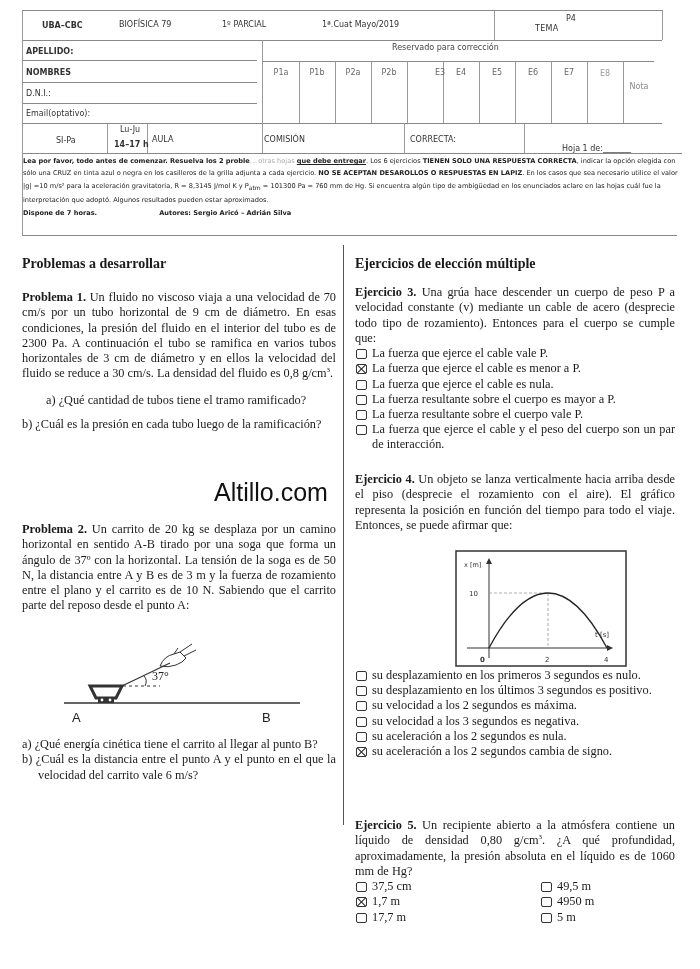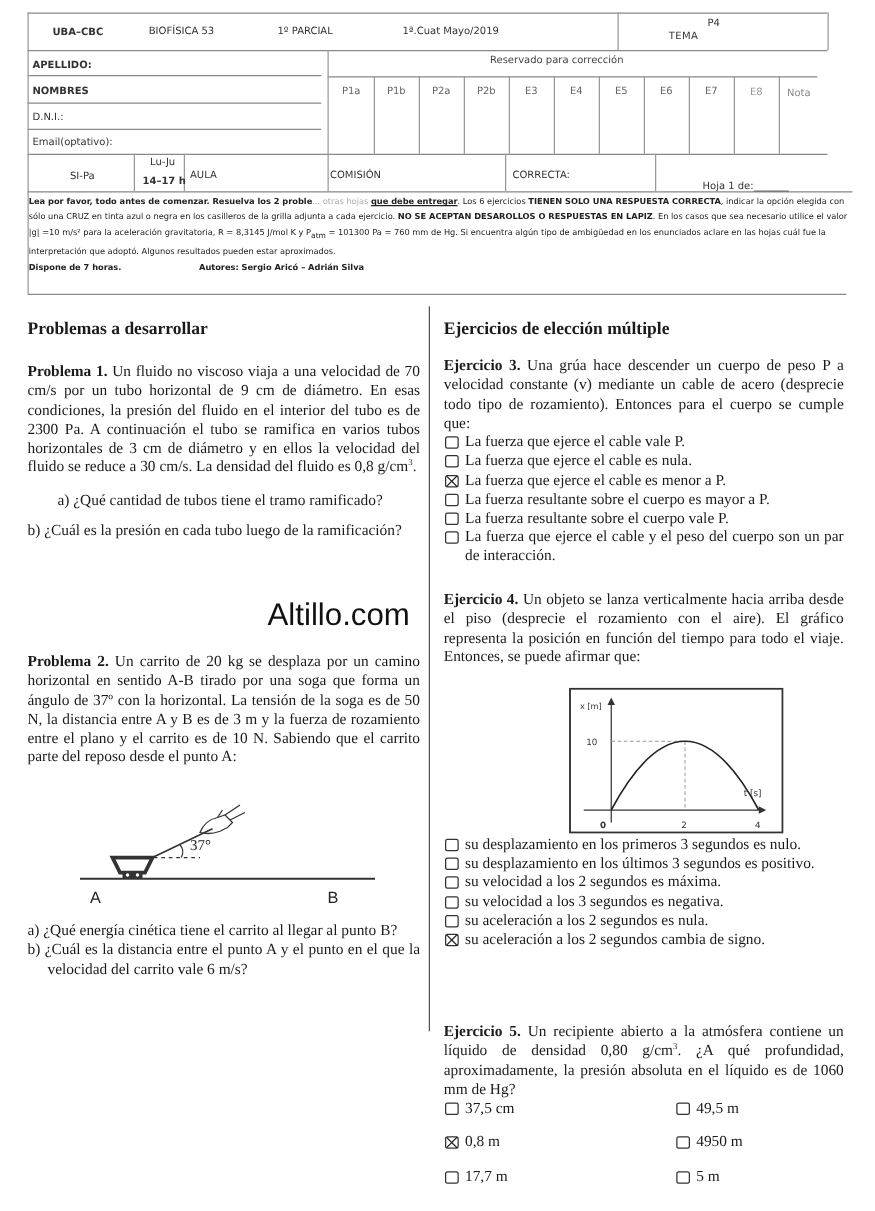--- a/index.html
+++ b/index.html
@@ -35,21 +35,21 @@
 
   .opt { display: flex; align-items: flex-start; line-height: 15.2px; }
   .box { flex: 0 0 auto; width: 11px; height: 10px; border: 1.2px solid #333; border-radius: 2px; margin: 3px 5px 0 1px; position: relative; }
   .box.checked::before, .box.checked::after { content: ""; position: absolute; left: 4px; top: -2px; width: 1.3px; height: 12px; background: #222; }
   .box.checked::before { transform: rotate(45deg); }
   .box.checked::after { transform: rotate(-45deg); }
   .opt-text { flex: 1; text-align: justify; }
 
   .watermark { position: absolute; left: 214px; top: 478px; font-family: "Liberation Sans", sans-serif; font-size: 25px; color: #111; }
 
-  .grid5 { display: grid; grid-template-columns: 185px 140px; row-gap: 12px; }
+  .grid5 { display: grid; grid-template-columns: 185px 140px; row-gap: 0; }
 </style>
 </head>
 <body>
 
 <div class="hdr">
 
   <div class="line-h" style="left:0;top:0;width:640px;"></div>
   <div class="line-h" style="left:0;top:30px;width:640px;"></div>
   <div class="line-h" style="left:0;top:50px;width:235px;"></div>
   <div class="line-h" style="left:240px;top:51px;width:392px;"></div>
@@ -73,47 +73,47 @@
   <div class="line-v" style="left:349px;top:51px;height:62px;"></div>
   <div class="line-v" style="left:385px;top:51px;height:62px;"></div>
   <div class="line-v" style="left:421px;top:51px;height:62px;"></div>
   <div class="line-v" style="left:457px;top:51px;height:62px;"></div>
   <div class="line-v" style="left:493px;top:51px;height:62px;"></div>
   <div class="line-v" style="left:529px;top:51px;height:62px;"></div>
   <div class="line-v" style="left:565px;top:51px;height:62px;"></div>
   <div class="line-v" style="left:601px;top:51px;height:62px;"></div>
 
   <span class="cell hdr-title" style="left:20px;top:11px;font-weight:bold;">UBA–CBC</span>
-  <span class="cell hdr-title" style="left:97px;top:10px;">BIOFÍSICA 53</span>
+  <span class="cell hdr-title" style="left:97px;top:10px;">BIOFÍSICA 79</span>
   <span class="cell hdr-title" style="left:200px;top:10px;">1º PARCIAL</span>
   <span class="cell hdr-title" style="left:300px;top:10px;">1ª.Cuat  Mayo/2019</span>
   <span class="cell tema-label" style="left:513px;top:14px;">TEMA</span>
   <span class="cell tema-value" style="left:544px;top:4px;">P4</span>
 
   <span class="cell" style="left:4px;top:37px;font-weight:bold;">APELLIDO:</span>
   <span class="cell" style="left:4px;top:58px;font-weight:bold;">NOMBRES</span>
   <span class="cell" style="left:4px;top:79px;">D.N.I.:</span>
   <span class="cell" style="left:4px;top:99px;">Email(optativo):</span>
   <div style="position:absolute;left:90px;top:34px;width:145px;height:16px;"></div>
   <div style="position:absolute;left:90px;top:54px;width:145px;height:16px;"></div>
   <div style="position:absolute;left:60px;top:75px;width:175px;height:16px;"></div>
   <div style="position:absolute;left:90px;top:96px;width:145px;height:16px;"></div>
 
   <span class="cell reserved" style="left:370px;top:33px;">Reservado para corrección</span>
   <span class="cell grade-h" style="left:245px;top:58px;">P1a</span>
   <span class="cell grade-h" style="left:281px;top:58px;">P1b</span>
   <span class="cell grade-h" style="left:317px;top:58px;">P2a</span>
   <span class="cell grade-h" style="left:353px;top:58px;">P2b</span>
-  <span class="cell grade-h" style="left:389px;top:58px;">E3</span>
+  <span class="cell grade-h" style="left:404px;top:58px;">E3</span>
   <span class="cell grade-h" style="left:425px;top:58px;">E4</span>
   <span class="cell grade-h" style="left:461px;top:58px;">E5</span>
   <span class="cell grade-h" style="left:497px;top:58px;">E6</span>
   <span class="cell grade-h" style="left:533px;top:58px;">E7</span>
   <span class="cell grade-h" style="left:569px;top:59px;color:#999;">E8</span>
-  <span class="cell grade-h" style="left:603px;top:60px;color:#888;">Nota</span>
+  <span class="cell grade-h" style="left:603px;top:72px;color:#888;">Nota</span>
 
   <span class="cell" style="left:6px;top:126px;margin-left:28px;">SI-Pa</span>
   <span class="cell" style="left:98px;top:115px;">Lu-Ju</span>
   <span class="cell" style="left:92px;top:130px;font-weight:bold;">14–17 h</span>
   <span class="cell" style="left:130px;top:125px;">AULA</span>
   <span class="cell" style="left:242px;top:125px;">COMISIÓN</span>
   <span class="cell" style="left:388px;top:125px;">CORRECTA:</span>
   <span class="cell" style="left:540px;top:134px;">Hoja 1 de:_______</span>
 </div>
 
@@ -171,26 +171,26 @@
   <div class="sect-title">Ejercicios de elección múltiple</div>
 </div>
 
 <div class="rcol" style="top:285px;">
   <p><b class="lbl">Ejercicio 3.</b><span> Una grúa hace descender un cuerpo de peso P a velocidad constante (v) mediante un cable de acero (desprecie todo tipo de rozamiento). Entonces para el cuerpo se cumple que:</span></p>
   <div class="opt">
       <span class="box"></span>
       <span class="opt-text">La fuerza que ejerce el cable vale P.</span>
     </div>
   <div class="opt">
-      <span class="box"></span>
-      <span class="opt-text">La fuerza que ejerce el cable es nula.</span>
-    </div>
-  <div class="opt">
       <span class="box checked"></span>
       <span class="opt-text">La fuerza que ejerce el cable es menor a P.</span>
+    </div>
+  <div class="opt">
+      <span class="box"></span>
+      <span class="opt-text">La fuerza que ejerce el cable es nula.</span>
     </div>
   <div class="opt">
       <span class="box"></span>
       <span class="opt-text">La fuerza resultante sobre el cuerpo es mayor a P.</span>
     </div>
   <div class="opt">
       <span class="box"></span>
       <span class="opt-text">La fuerza resultante sobre el cuerpo vale P.</span>
     </div>
   <div class="opt">
@@ -257,21 +257,21 @@
     <div class="opt">
         <span class="box"></span>
         <span class="opt-text">37,5 cm</span>
       </div>
     <div class="opt">
         <span class="box"></span>
         <span class="opt-text">49,5 m</span>
       </div>
     <div class="opt">
         <span class="box checked"></span>
-        <span class="opt-text">0,8 m</span>
+        <span class="opt-text">1,7 m</span>
       </div>
     <div class="opt">
         <span class="box"></span>
         <span class="opt-text">4950 m</span>
       </div>
     <div class="opt">
         <span class="box"></span>
         <span class="opt-text">17,7 m</span>
       </div>
     <div class="opt">

